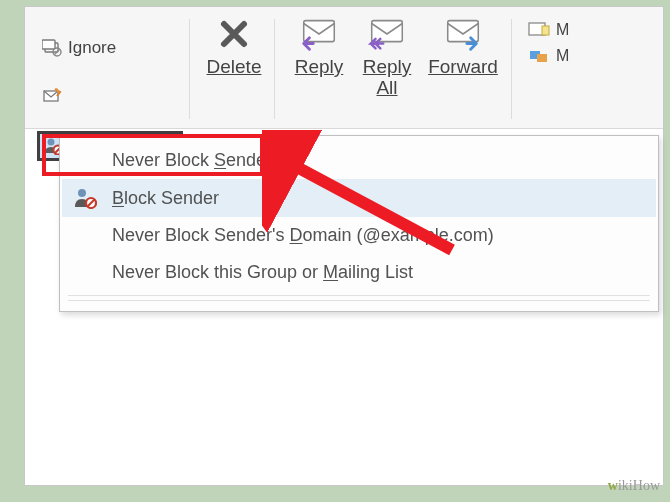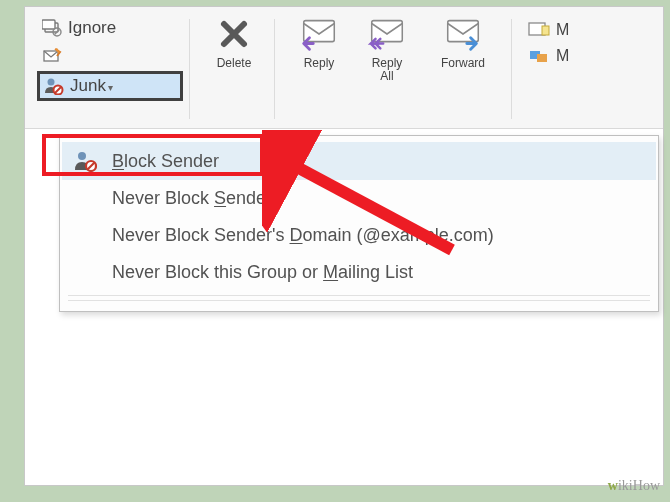--- a/index.html
+++ b/index.html
@@ -30,39 +30,40 @@
   }
   .group-left {
     display: flex; flex-direction: column; gap: 2px;
     width: 146px;
     padding-top: 2px;
   }
   .small-btn {
     display: flex; align-items: center; gap: 6px;
     padding: 2px 4px;
     border: 1px solid transparent;
+    margin-top: 20px;
   }
   .small-btn.open {
     background: #cfe4f7;
     border: 3px solid #404040;
   }
   .small-btn .lbl { font-size: 17px; color: #444; }
   .chev { font-size: 10px; color: #666; margin-left: 2px; }
   .ico { width: 20px; height: 20px; display: inline-flex; align-items: center; justify-content: center; }
   .divider-v {
     width: 1px; height: 100px; background: #dcdcdc; margin: 6px 10px 0 6px;
   }
   .big-btn {
     display: flex; flex-direction: column; align-items: center; justify-content: flex-start;
     width: 68px; padding-top: 0;
     gap: 2px;
   }
   .big-btn.wide { width: 84px; }
   .big-btn .big-ico { width: 42px; height: 42px; display:flex; align-items:center; justify-content:center;}
-  .big-btn .lbl { font-size: 12px; text-align: center; line-height: 1.1; }
+  .big-btn .lbl { font-size: 19px; text-align: center; line-height: 1.1; text-decoration: underline; }
   .two-line { height: 36px; }
   .right-col {
     display:flex; flex-direction:column; gap:8px; padding-top:8px; padding-left:6px;
   }
   .right-item { display:flex; align-items:center; gap:6px; font-size:16px;}
   .menu {
     position: absolute;
     left: 34px; top: 128px;
     width: 600px;
     background: #fdfdfd;
@@ -212,33 +213,33 @@
               <rect x="2" y="4" width="10" height="8" fill="#5aa0e0"></rect>
               <rect x="9" y="7" width="10" height="8" fill="#e8a24a"></rect>
             </svg>
         </span>
         <span>M</span>
       </div>
     </div>
   </div>
 
   <div class="menu">
+    <div class="menu-item indent">
+      <span>Never Block <span class="u">S</span>ender</span>
+    </div>
     <div class="menu-item hover">
       <span class="menu-ico">
         <svg width="24" height="22" viewBox="0 0 24 22">
             <circle cx="9" cy="6" r="4" fill="#6f93b8"></circle>
             <path d="M2 20 Q2 12 9 12 Q16 12 16 20 Z" fill="#595959"></path>
             <circle cx="18" cy="16" r="5" fill="#fff" stroke="#c63a2b" stroke-width="2.2"></circle>
             <line x1="14.5" y1="19.5" x2="21.5" y2="12.5" stroke="#c63a2b" stroke-width="2.2"></line>
           </svg>
       </span>
       <span><span class="u">B</span>lock Sender</span>
-    </div>
-    <div class="menu-item indent">
-      <span>Never Block <span class="u">S</span>ender</span>
     </div>
     <div class="menu-item indent">
       <span>Never Block Sender's <span class="u">D</span>omain (@example.com)</span>
     </div>
     <div class="menu-item indent">
       <span>Never Block this Group or <span class="u">M</span>ailing List</span>
     </div>
     <div class="menu-sep"></div>
     <div class="menu-sep"></div>
   </div>

